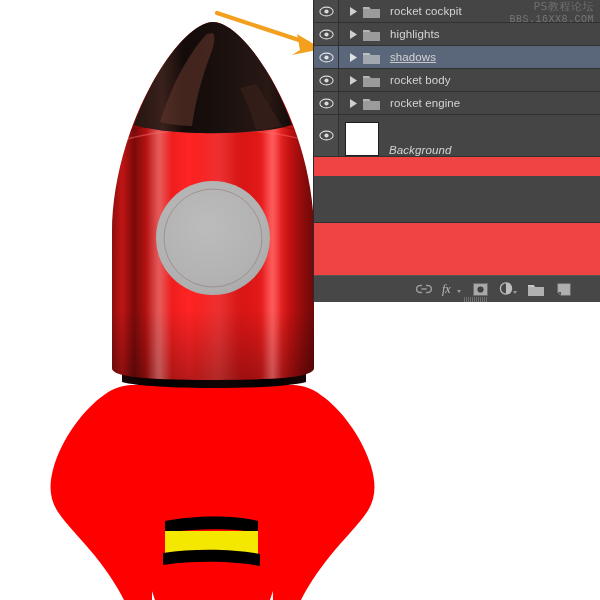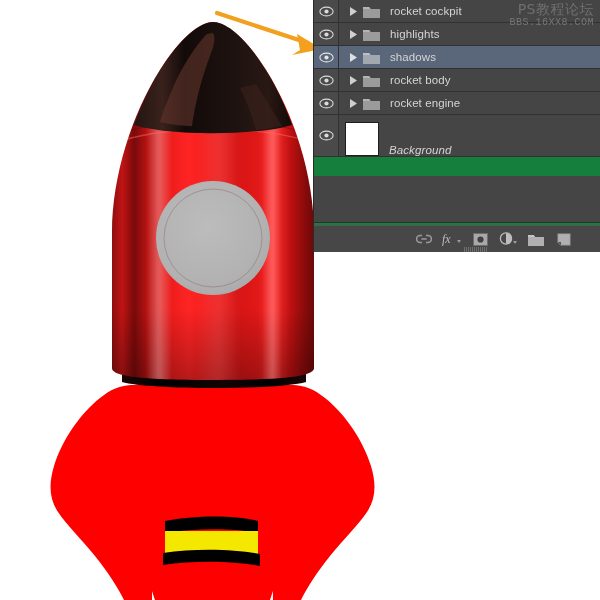--- a/index.html
+++ b/index.html
@@ -33,22 +33,22 @@
     left: 200px; top: 0px;
     pointer-events: none;
   }
 
   
   #layers-panel {
     position: absolute;
     left: 313px;
     top: 0px;
     width: 287px;
-    height: 252px;
-    background: #15803d;
+    height: 302px;
+    background: #ef4444;
     color: #c8c8c8;
     font-size: 11px;
     box-sizing: border-box;
     border-left: 1px solid #2a2a2a;
     overflow: hidden;
   }
 
   .layer-list {
     position: absolute;
     left: 0; top: 0; right: 0;
@@ -59,20 +59,21 @@
     position: relative;
     height: 23px;
     display: flex;
     align-items: center;
     background: #454545;
     border-bottom: 1px solid #313131;
     box-sizing: border-box;
   }
   .layer-row.selected {
     background: #5a6679;
+    text-decoration: underline;
   }
   .layer-row.background-row {
     height: 42px;
     align-items: flex-end;
   }
 
   .eye-cell {
     width: 25px;
     height: 100%;
     flex: 0 0 25px;
@@ -175,21 +176,21 @@
   
   #watermark {
     position: absolute;
     right: 6px;
     top: 1px;
     text-align: right;
     line-height: 1.15;
     pointer-events: none;
   }
   #watermark .wm-line1 {
-    font-size: 14px;
+    font-size: 11px;
     color: #6f6f6f;
     font-family: "DejaVu Sans", sans-serif;
     letter-spacing: 0.5px;
   }
   #watermark .wm-line2 {
     font-size: 10px;
     color: #777777;
     font-family: Liberation Mono, monospace;
     letter-spacing: 0.5px;
   }

